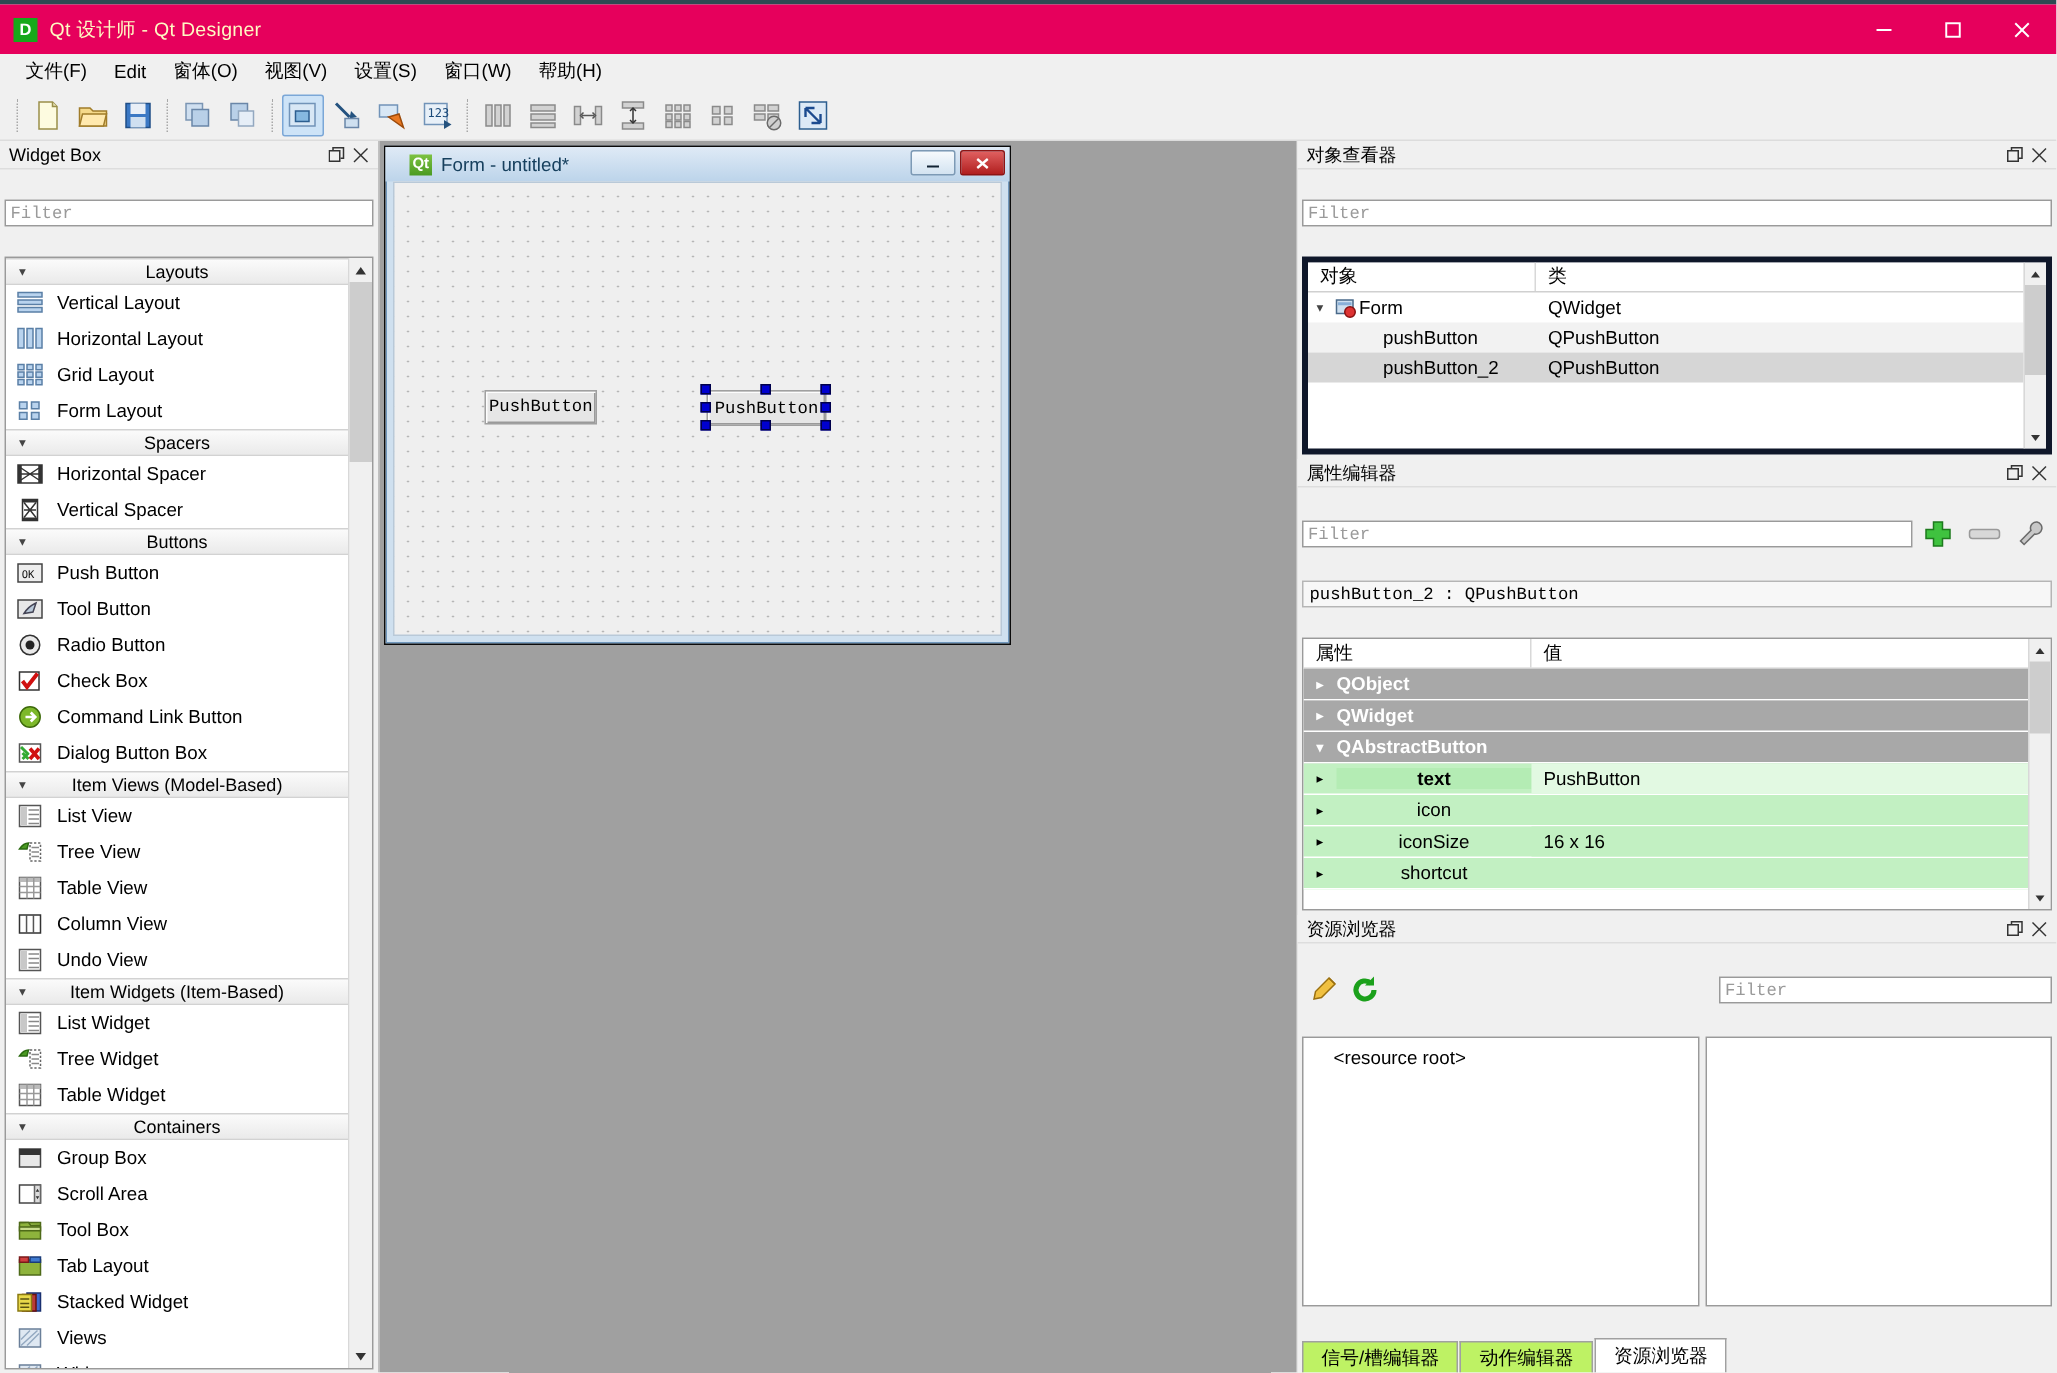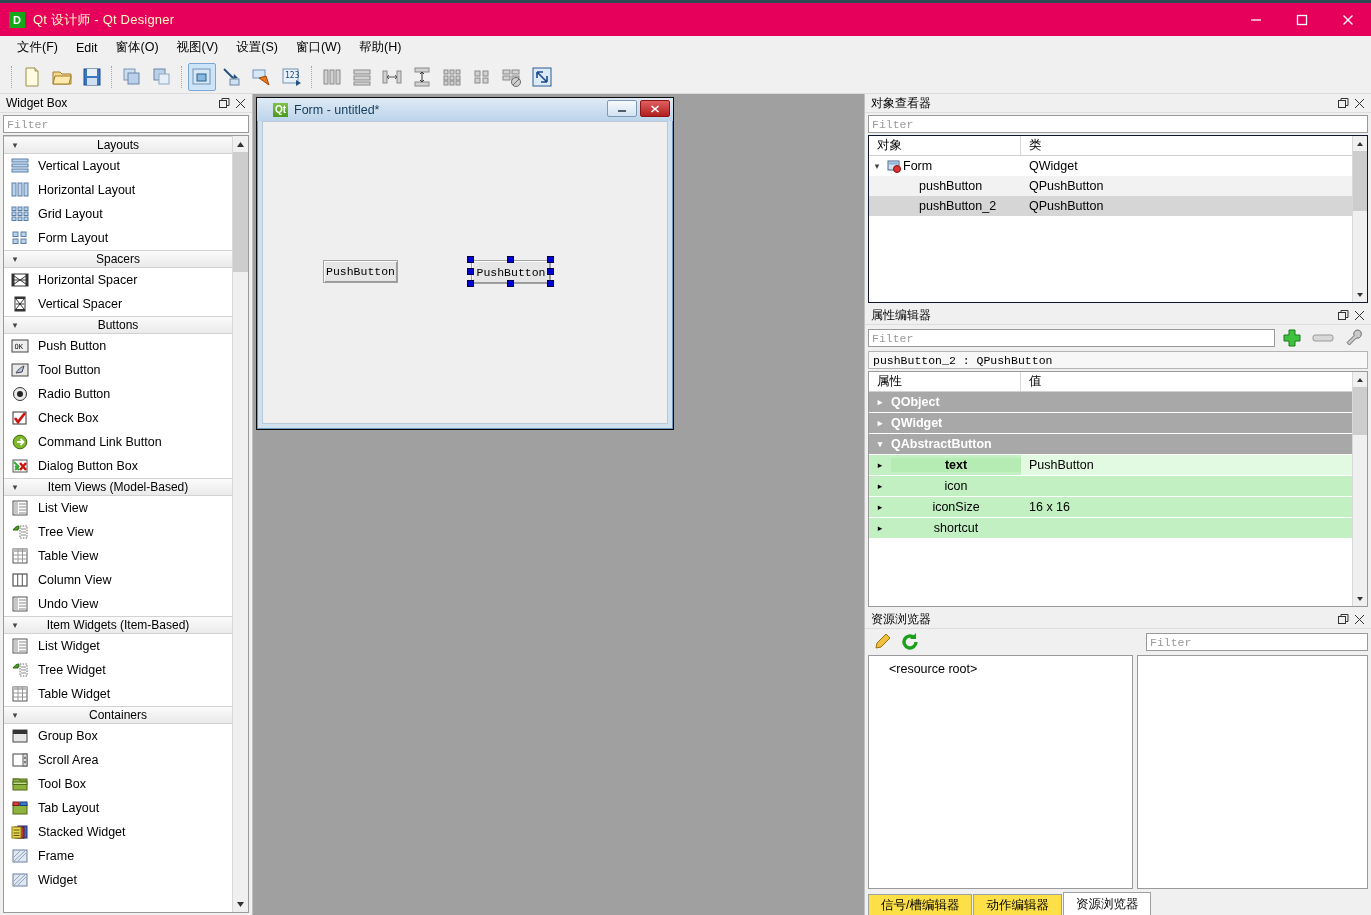--- a/index.html
+++ b/index.html
@@ -65,21 +65,21 @@
   .tb-btn.active { background: #cde3f7; border-color: #7ba7d7; }
   .tb-sep {
     width: 2px; height: 22px; margin: 0 5px 0 3px;
     border-left: 1px dotted #a8a8a8; flex: none;
   }
 
   
   .main { flex: 1; display: flex; min-height: 0; position: relative; }
 
   
-  .dock { display: flex; flex-direction: column; background: #f0f0f0; min-height: 0; }
+  .dock { display: flex; flex-direction: column; background: #f0f0f0; min-height: 0; gap: 18px; }
   .dock-title {
     height: 19px; flex: none; display: flex; align-items: center;
     padding: 0 4px 0 6px; background: #f0f0f0;
     border-bottom: 1px solid #ddd;
     font-size: 12px; color: #000;
   }
   .dock-title .t { flex: 1; }
   .dock-btn {
     width: 16px; height: 16px; display: flex; align-items: center; justify-content: center;
     color: #333;
@@ -186,21 +186,21 @@
   #right {
     width: 507px; flex: none; background: #f0f0f0;
     display: flex; flex-direction: column; border-left: 1px solid #c0c0c0;
   }
   .panel { display: flex; flex-direction: column; min-height: 0; }
 
   
   #objinsp { height: 212px; flex: none; }
   .tree-wrap {
     flex: 1; min-height: 0; margin: 0 3px 3px 3px;
-    border: 1px solid #0f172a; background: #fff;
+    border: 4px solid #0f172a; background: #fff;
     display: flex; overflow: hidden;
   }
   .tree-main { flex: 1; min-width: 0; display: flex; flex-direction: column; }
   .tree-head {
     height: 20px; flex: none; display: flex; align-items: center;
     background: #fff; border-bottom: 1px solid #d0d0d0; font-size: 12.5px;
   }
   .th { padding-left: 8px; display: flex; align-items: center; height: 100%; }
   .th.c1 { width: 152px; border-right: 1px solid #d8d8d8; }
   .th.c2 { flex: 1; }
@@ -261,21 +261,21 @@
   .rb-body { flex: 1; min-height: 0; display: flex; gap: 4px; margin: 0 3px 2px 3px; }
   .rb-left { width: 265px; background: #fff; border: 1px solid #9a9a9a; padding: 6px 0 0 0; }
   .rb-rootitem { font-size: 12.5px; padding-left: 20px; }
   .rb-right { flex: 1; background: #fff; border: 1px solid #9a9a9a; }
 
   
   .tabrow { height: 24px; flex: none; display: flex; align-items: flex-end; padding-left: 3px; }
   .tab {
     height: 21px; padding: 0 12px; display: flex; align-items: center;
     font-size: 12.5px; border: 1px solid #a0a0a0; border-bottom: none;
-    background: #fde047; margin-right: 1px; color: #000;
+    background: #bef264; margin-right: 1px; color: #000;
   }
   .tab.active { background: #ffffff; height: 23px; }
   .scroll-col {
     width: 15px; flex: none; background: #f0f0f0; border-left: 1px solid #d8d8d8;
     display: flex; flex-direction: column;
   }
   .sc-arrow { height: 15px; display: flex; align-items: center; justify-content: center; font-size: 8px; color: #333; }
   .sc-track { flex: 1; position: relative; }
   .sc-thumb { position: absolute; left: 0; right: 0; background: #cdcdcd; }
 </style>
@@ -805,21 +805,21 @@
               <span class="wb-ico">
                 <svg width="18" height="16">
                   <rect x="2" y="2" width="14" height="12" fill="#dfe8f2" stroke="#6a7f99"></rect>
                   <g stroke="#93a8c0">
                     <line x1="3" y1="13" x2="14" y2="3"></line>
                     <line x1="7" y1="13" x2="15" y2="5"></line>
                     <line x1="3" y1="9" x2="9" y2="3"></line>
                   </g>
                 </svg>
               </span>
-              <span>Frame</span>
+              <span>Views</span>
             </div>
             <div class="wb-item">
               <span class="wb-ico">
                 <svg width="18" height="16">
                   <rect x="2" y="2" width="14" height="12" fill="#dfe8f2" stroke="#6a7f99"></rect>
                   <g stroke="#93a8c0">
                     <line x1="3" y1="13" x2="14" y2="3"></line>
                     <line x1="7" y1="13" x2="15" y2="5"></line>
                     <line x1="3" y1="9" x2="9" y2="3"></line>
                   </g>

